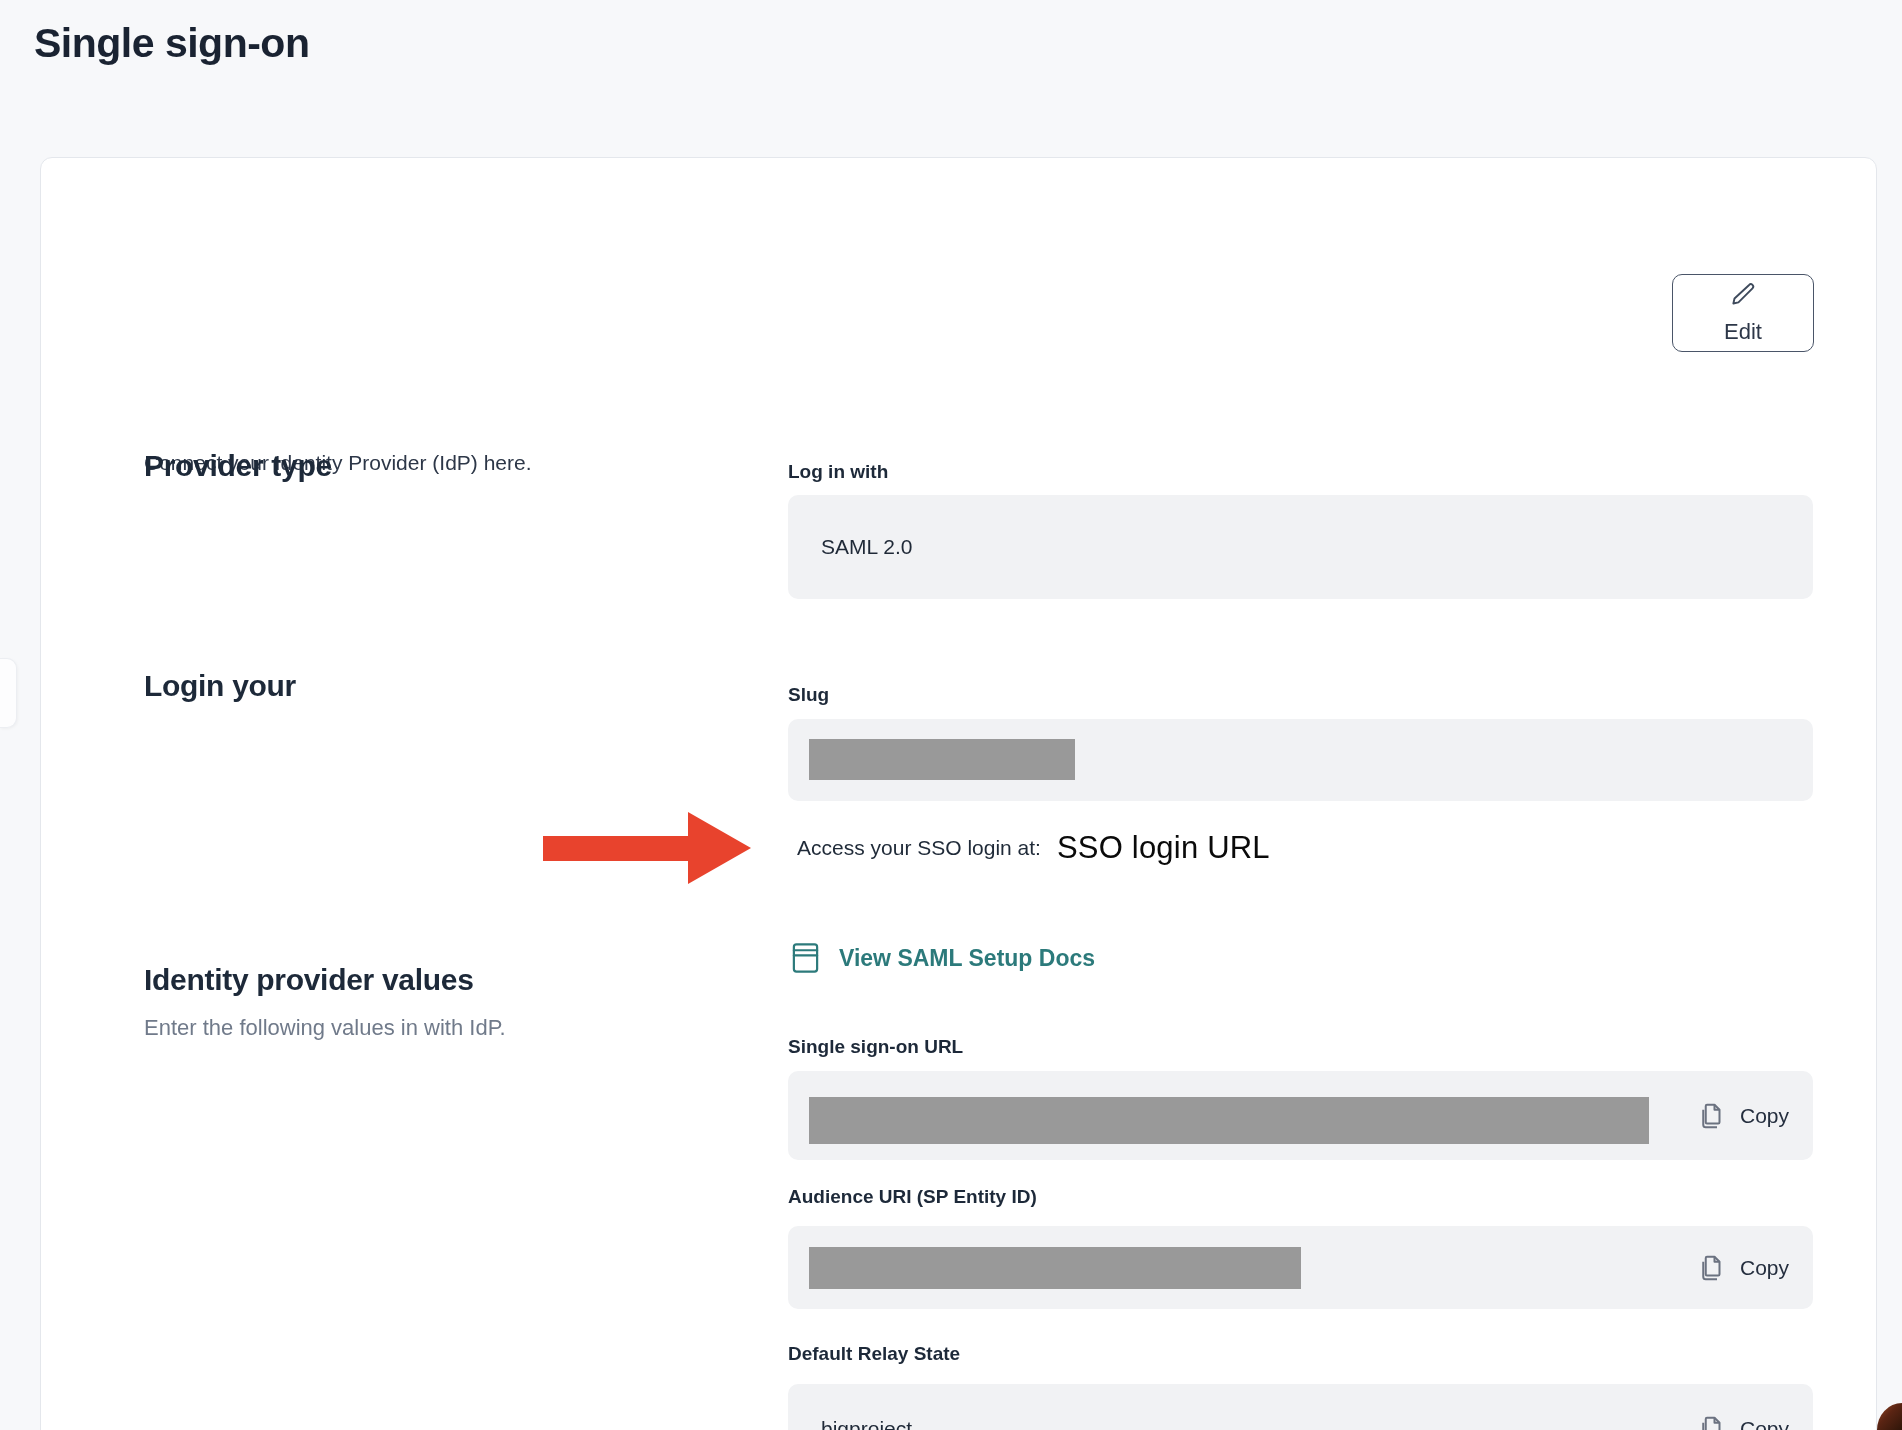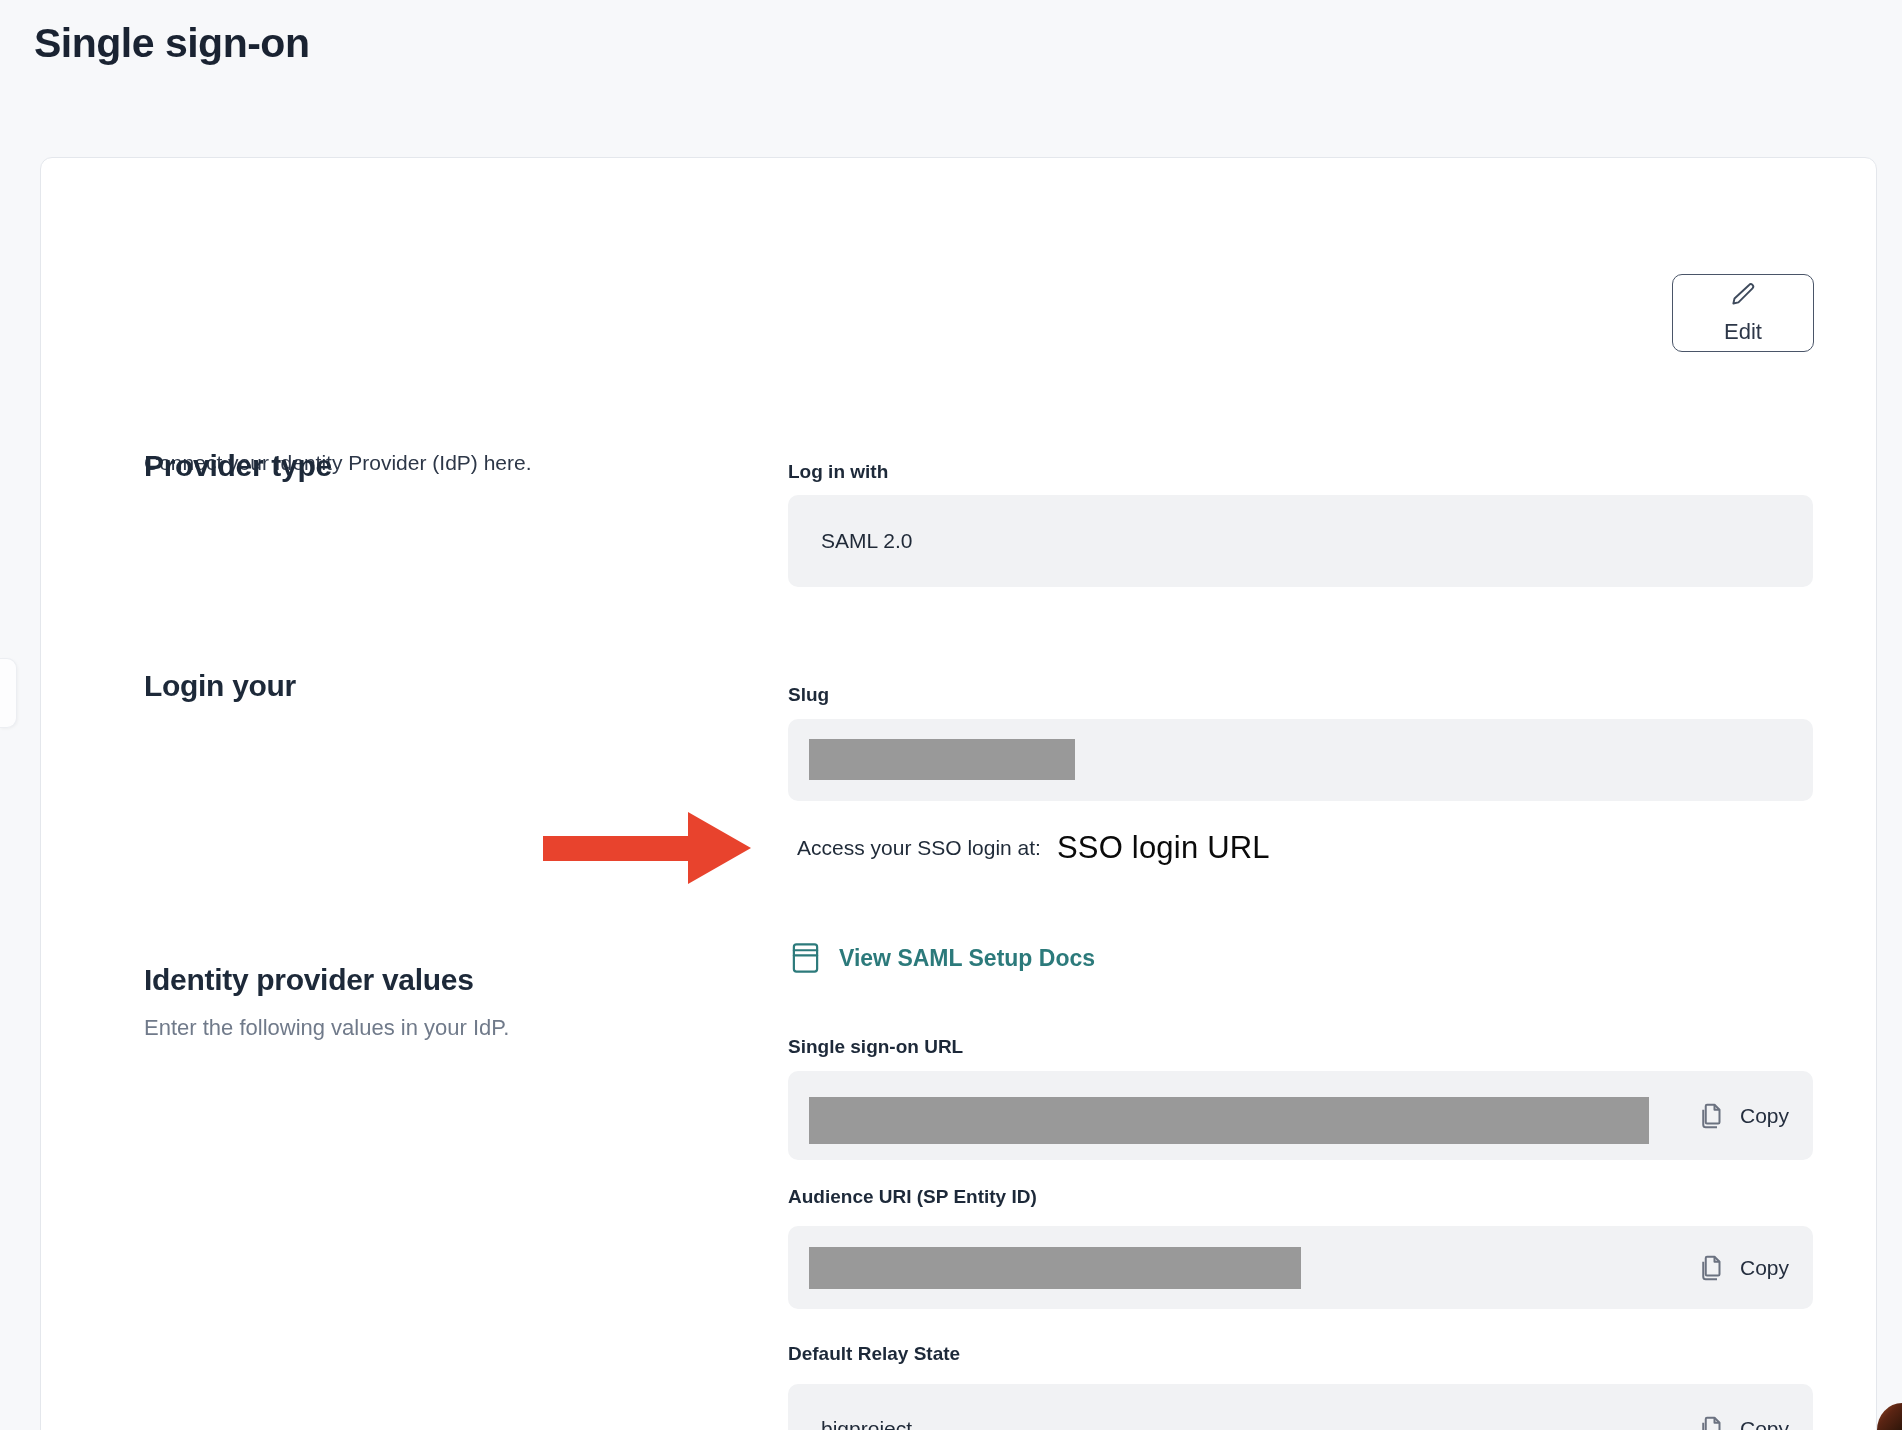--- a/index.html
+++ b/index.html
@@ -148,32 +148,32 @@
       <span style="display:flex;">
         <svg viewBox="0 0 24 24" fill="none" stroke-width="1.7" stroke-linecap="round" stroke-linejoin="round" style="width:27px;height:27px;stroke:#3e4a5c;">
           <path d="M17 3.5a2.12 2.12 0 0 1 3 3L7.5 19 3 20l1-4.5L17 3.5z"></path>
         </svg>
       </span>
       <span>Edit</span>
     </button>
 
     <h2 class="section-heading" style="top:291px;">Provider type</h2>
     <div class="field-label" style="left:747px; top:303px;">Log in with</div>
-    <div class="field-box" style="left:747px; top:337px; height:92px;">
+    <div class="field-box" style="left:747px; top:337px; height:104px;">
       <span class="field-value">SAML 2.0</span>
     </div>
 
     <h2 class="section-heading" style="top:511px;">Login your</h2>
     <div class="field-label" style="left:747px; top:526px;">Slug</div>
     <div class="field-box" style="left:747px; top:561px; height:82px;">
       <div class="redact-bar" style="left:21px; top:20px; width:266px; height:41px;"></div>
     </div>
 
     <h2 class="section-heading" style="top:805px;">Identity provider values</h2>
-    <div class="section-sub" style="left:103px; top:857px; position:absolute;">Enter the following values in your IdP.</div>
+    <div class="section-sub" style="left:103px; top:857px; position:absolute;">Enter the following values in with IdP.</div>
 
     <div class="docs-link" style="left:749px; top:783px;">
       <span style="display:flex;">
         <svg viewBox="0 0 24 26" fill="none" stroke-width="1.7" stroke-linecap="round" style="width:31px;height:34px;stroke:#2c7a7b;">
           <rect x="3" y="2.5" width="18" height="21" rx="2"></rect>
           <line x1="3" y1="7" x2="21" y2="7"></line>
           <line x1="3" y1="11" x2="21" y2="11"></line>
         </svg>
       </span>
       <span class="docs-label">View SAML Setup Docs</span>

